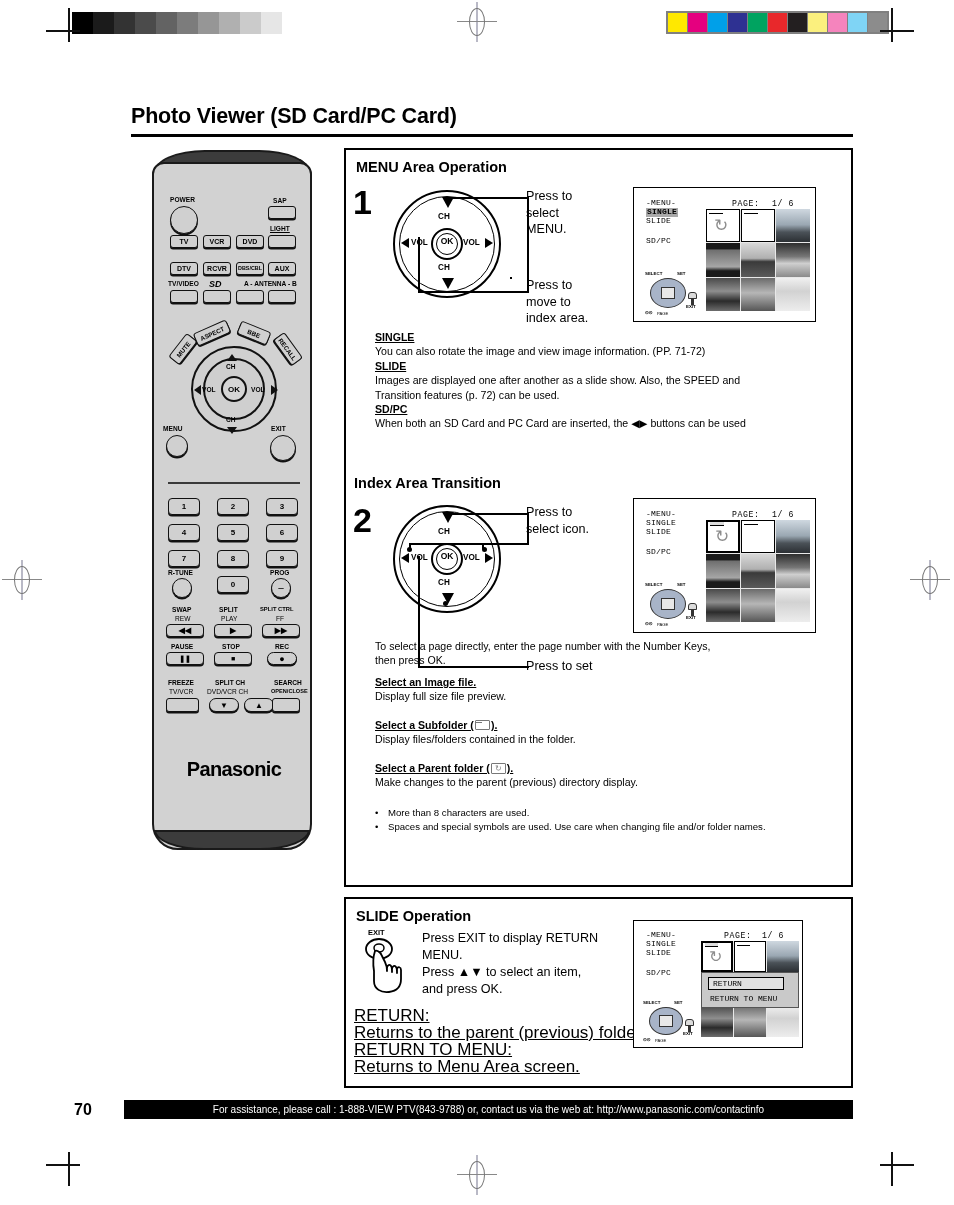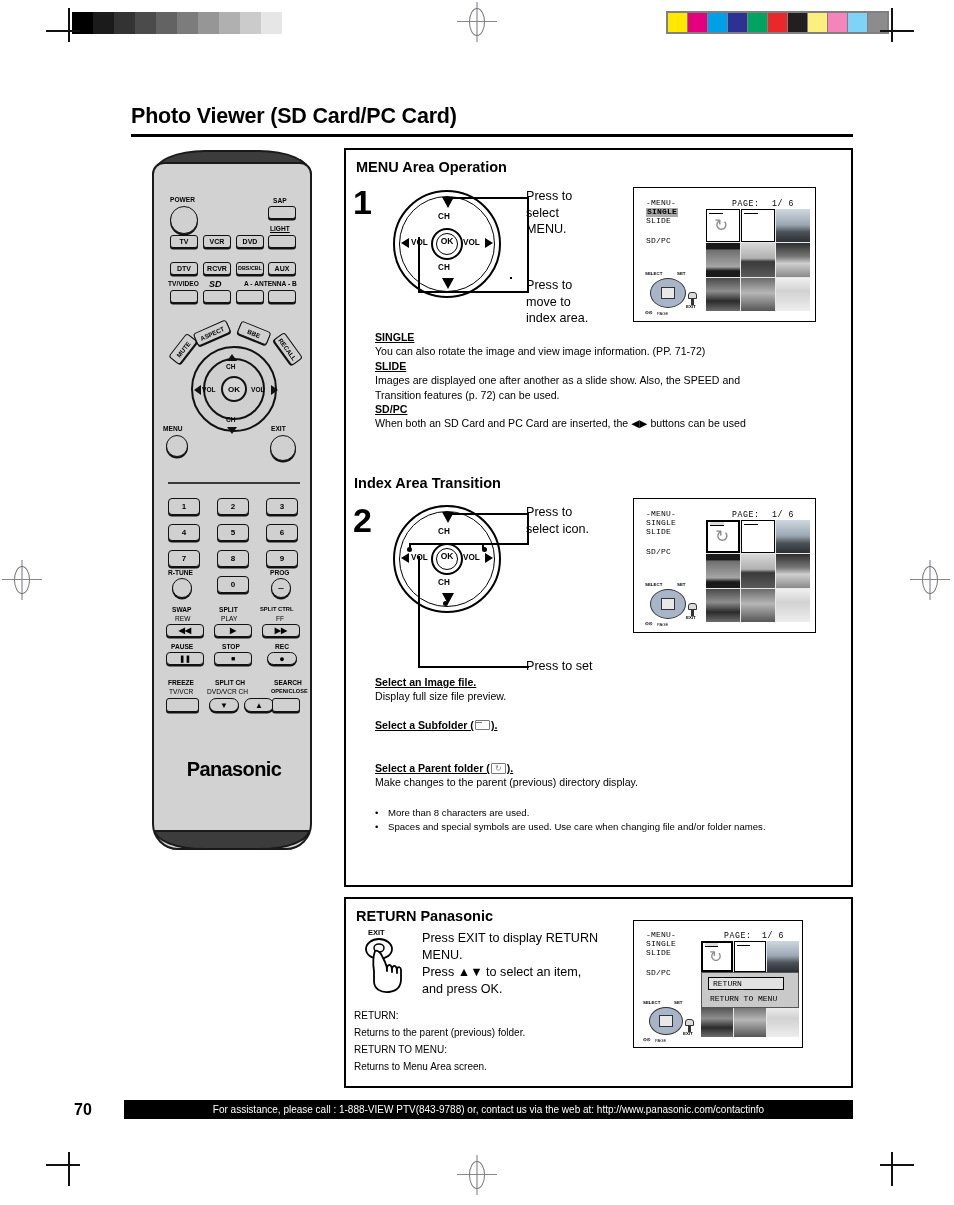--- a/index.html
+++ b/index.html
@@ -482,34 +482,39 @@
           <div class="thumb" style="background:linear-gradient(#1a1a1a 0%,#1a1a1a 18%,#6e6e6e 20%,#a6a6a6 70%,#1a1a1a 82%,#1a1a1a 100%);"></div>
           <div class="thumb" style="background:linear-gradient(#d8d8d8 0%,#b0b0b0 45%,#3a3a3a 55%,#5a5a5a 100%);"></div>
           <div class="thumb" style="background:linear-gradient(#2e2e2e 0%,#777 40%,#cfcfcf 60%,#8a8a8a 100%);"></div>
           <div class="thumb" style="background:linear-gradient(#4a4a4a 0%,#8e8e8e 40%,#2b2b2b 70%,#6d6d6d 100%);"></div>
           <div class="thumb" style="background:linear-gradient(#6b6b6b 0%,#b6b6b6 45%,#565656 100%);"></div>
           <div class="thumb" style="background:linear-gradient(#f0f0f0 0%,#d2d2d2 40%,#ededed 100%);"></div>
         </div>
       </div>
     </div>
 
+    <div class="body-t" style="position:absolute; left:29px; top:489px; width:470px;">
+      <div>To select a page directly, enter the page number with the Number Keys,</div>
+      <div>then press OK.</div>
+    </div>
 
     <div class="body-t" style="position:absolute; left:29px; top:525px; width:470px;">
       <div><span class="bold u">Select an Image file.</span></div>
       <div>Display full size file preview.</div>
     </div>
 
     <div class="body-t" style="position:absolute; left:29px; top:568px; width:470px;">
       <div style="display:flex; align-items:center;">
         <span class="bold u">Select a Subfolder (</span>
         <span style="display:inline-block; width:15px; height:10px; border:1.3px solid #777; border-radius:1px; position:relative; margin:0 1px;">
           <span style="position:absolute; left:0; top:-1px; width:6px; height:3px; border-bottom:1.3px solid #777; display:block;"></span>
         </span>
         <span class="bold u">).</span>
       </div>
+      <div>Display files/folders contained in the folder.</div>
     </div>
 
     <div class="body-t" style="position:absolute; left:29px; top:611px; width:470px;">
       <div style="display:flex; align-items:center;">
         <span class="bold u">Select a Parent folder (</span>
         <span style="display:inline-block; width:15px; height:11px; border:1.3px solid #777; border-radius:1px; position:relative; margin:0 1px; font-size:8px; line-height:9px; text-align:center; color:#888;">↻</span>
         <span class="bold u">).</span>
       </div>
       <div>Make changes to the parent (previous) directory display.</div>
     </div>
@@ -520,38 +525,38 @@
         <span>More than 8 characters are used.</span>
       </div>
       <div style="display:flex; font-size:9.6px; line-height:13.6px;">
         <span style="width:13px; flex:0 0 13px;">•</span>
         <span style="width:424px;">Spaces and special symbols are used. Use care when changing file and/or folder names.</span>
       </div>
     </div>
   </div>
 
   <div class="panel" style="left:344px; top:897px; width:509px; height:191px;">
-    <div class="panel-head" style="position:absolute; left:10px; top:9px;">RETURN Panasonic</div>
+    <div class="panel-head" style="position:absolute; left:10px; top:9px;">SLIDE Operation</div>
 
     <div style="position:absolute; left:22px; top:29px; font-size:7.5px; font-weight:bold;">EXIT</div>
 
     <svg class="hand" style="left:16px; top:38px;" width="46" height="58" viewBox="0 0 46 58">
       <ellipse cx="17" cy="12" rx="13" ry="10" fill="#fff" stroke="#000" stroke-width="1.8"></ellipse>
       <ellipse cx="17" cy="11" rx="5" ry="4" fill="#fff" stroke="#000" stroke-width="1.5"></ellipse>
       <path d="M13 14 C11 20, 11 28, 12 34 L12 44 C12 52, 19 56, 27 55 C35 54, 39 49, 39 42 L39 33 C39 30, 36 29, 35 32 L35 36 C35 33, 35 31, 34 30 C33 28, 30 29, 30 32 L30 35 C30 32, 30 30, 29 29 C28 27, 25 28, 25 31 L25 34 C25 30, 24 27, 23 25 L20 19 C18 14, 14 13, 13 14 Z" fill="#fff" stroke="#000" stroke-width="1.8" stroke-linejoin="round"></path>
     </svg>
 
     <div style="position:absolute; left:76px; top:31px; font-size:12.6px; line-height:17px;">
       <div>Press EXIT to display RETURN</div>
       <div>MENU.</div>
       <div>Press ▲▼ to select an item,</div>
       <div>and press OK.</div>
     </div>
 
-    <div style="position:absolute; left:8px; top:108px; font-size:10px; line-height:17px;">
+    <div style="position:absolute; left:8px; top:108px; font-size:17px; line-height:17px;text-decoration:underline;">
       <div>RETURN:</div>
       <div>Returns to the parent (previous) folder.</div>
       <div>RETURN TO MENU:</div>
       <div>Returns to Menu Area screen.</div>
     </div>
 
     <div class="tvscr" style="left:287px; top:21px; width:170px; height:128px;">
       <div style="position:absolute; inset:4px; background:#fff;">
         <div class="osd-left" style="left:8px; top:6px;">-MENU-</div>
         <div class="osd-left" style="left:8px; top:15px;">SINGLE</div>

